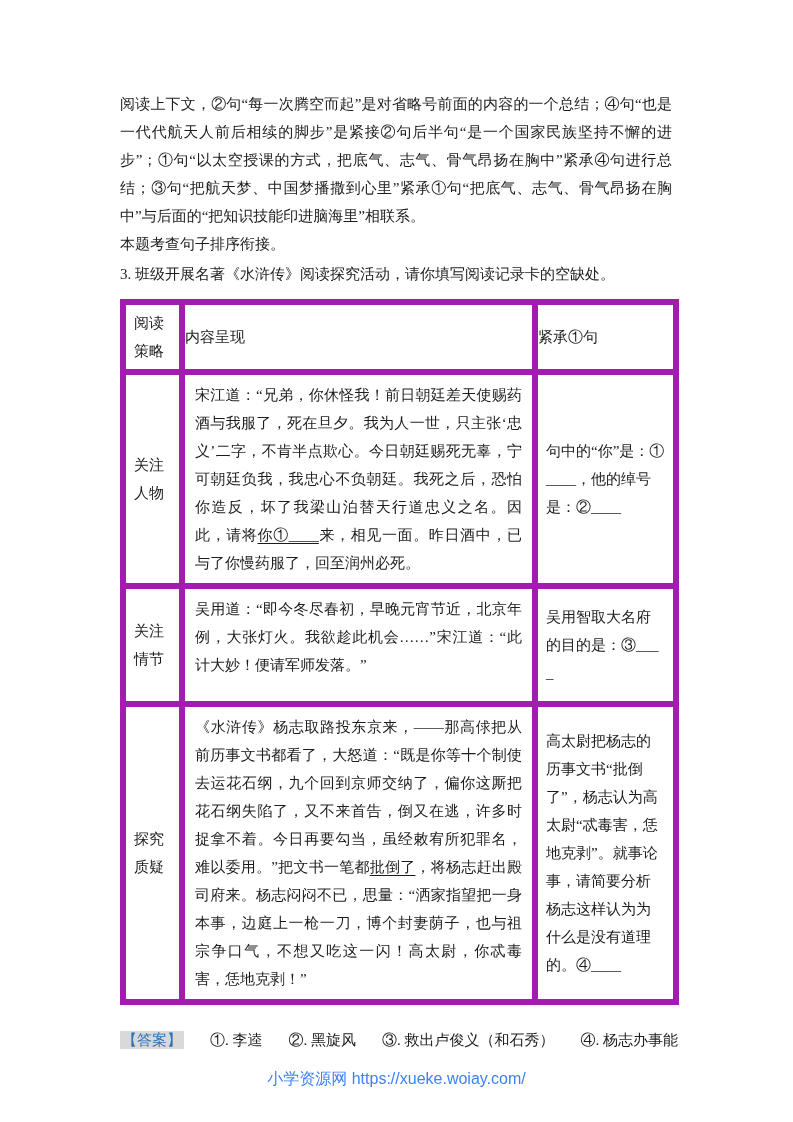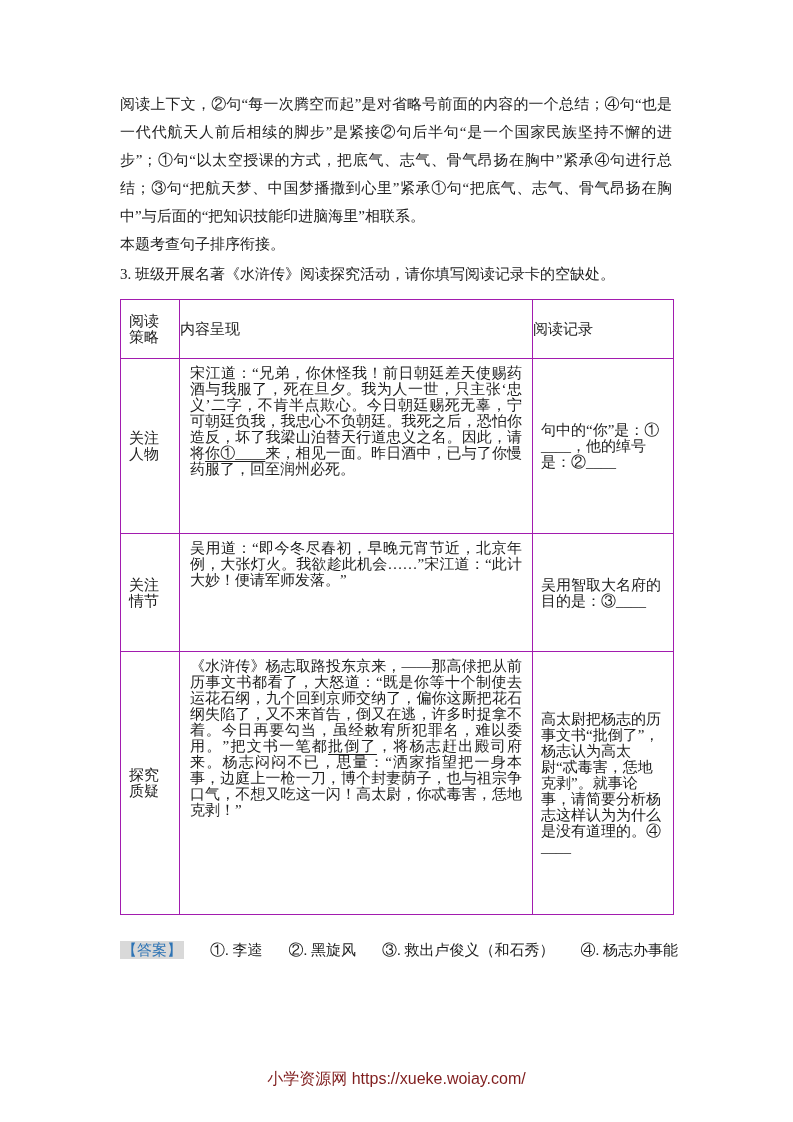--- a/index.html
+++ b/index.html
@@ -17,42 +17,42 @@
   .para { text-align:justify; }
   .q-line { margin-top:2px; }
 
   table.record-card {
     border-collapse:collapse;
     table-layout:fixed;
     width:553px;
     margin-top:11px;
   }
   .record-card th, .record-card td {
-    border:1px solid #a21caf;
+    border:6px solid #a21caf;
     font-size:15px;
-    line-height:16px;
+    line-height:28px;
     font-weight:normal;
     word-break:break-all;
   }
   .record-card th { height:59px; text-align:left; vertical-align:middle; }
   .record-card th.h-strategy { text-align:left; padding:4px 8px; }
   .cell-strategy { text-align:left; padding:12px 8px; vertical-align:middle; }
   .cell-content { padding:6px 10px; vertical-align:top; text-align:justify; }
   .cell-record { padding:6px 8px; vertical-align:middle; text-align:left;margin-top:22px; }
   .u { text-decoration:underline; text-underline-offset:3px; }
 
   .answer-line { margin-top:21px; font-size:15px; line-height:28px; white-space:nowrap; }
   .answer-label { color:var(--accent-blue,#2e74b5); background:var(--highlight-gray,#d9d9d9); padding:1px 2px; }
   .answer-item { margin-left:26px;text-align:right; }
   .answer-item:first-of-type { margin-left:20px; }
 
   .footer {
     position:absolute; left:0; right:0; bottom:32px;
     text-align:center;
-    color:#7f1d1d;
+    color:#3b82f6;
     font-size:16px;
     font-family:"Liberation Sans","DejaVu Sans",sans-serif;
   }
 </style>
 </head>
 <body>
 
 <div class="content">
 
   <section>
@@ -65,21 +65,21 @@
   <table class="record-card">
     <colgroup>
       <col style="width:59px">
       <col style="width:353px">
       <col style="width:141px">
     </colgroup>
     <tbody>
         <tr>
       <th class="h-strategy">阅读策略</th>
       <th>内容呈现</th>
-      <th>阅读记录</th>
+      <th>紧承①句</th>
     </tr>
 
     <tr style="height:175px;">
       <td class="cell-strategy">关注人物</td>
       <td class="cell-content"><span>宋江道：“兄弟，你休怪我！前日朝廷差天使赐药酒与我服了，死在旦夕。我为人一世，只主张‘忠义’二字，不肯半点欺心。今日朝廷赐死无辜，宁可朝廷负我，我忠心不负朝廷。我死之后，恐怕你造反，坏了我梁山泊替天行道忠义之名。因此，请将</span><span class="u">你①____</span><span>来，相见一面。昨日酒中，已与了你慢药服了，回至润州必死。</span></td>
       <td class="cell-record">句中的“你”是：①____，他的绰号是：②____</td>
     </tr>
 
     <tr style="height:118px;">
       <td class="cell-strategy">关注情节</td>

